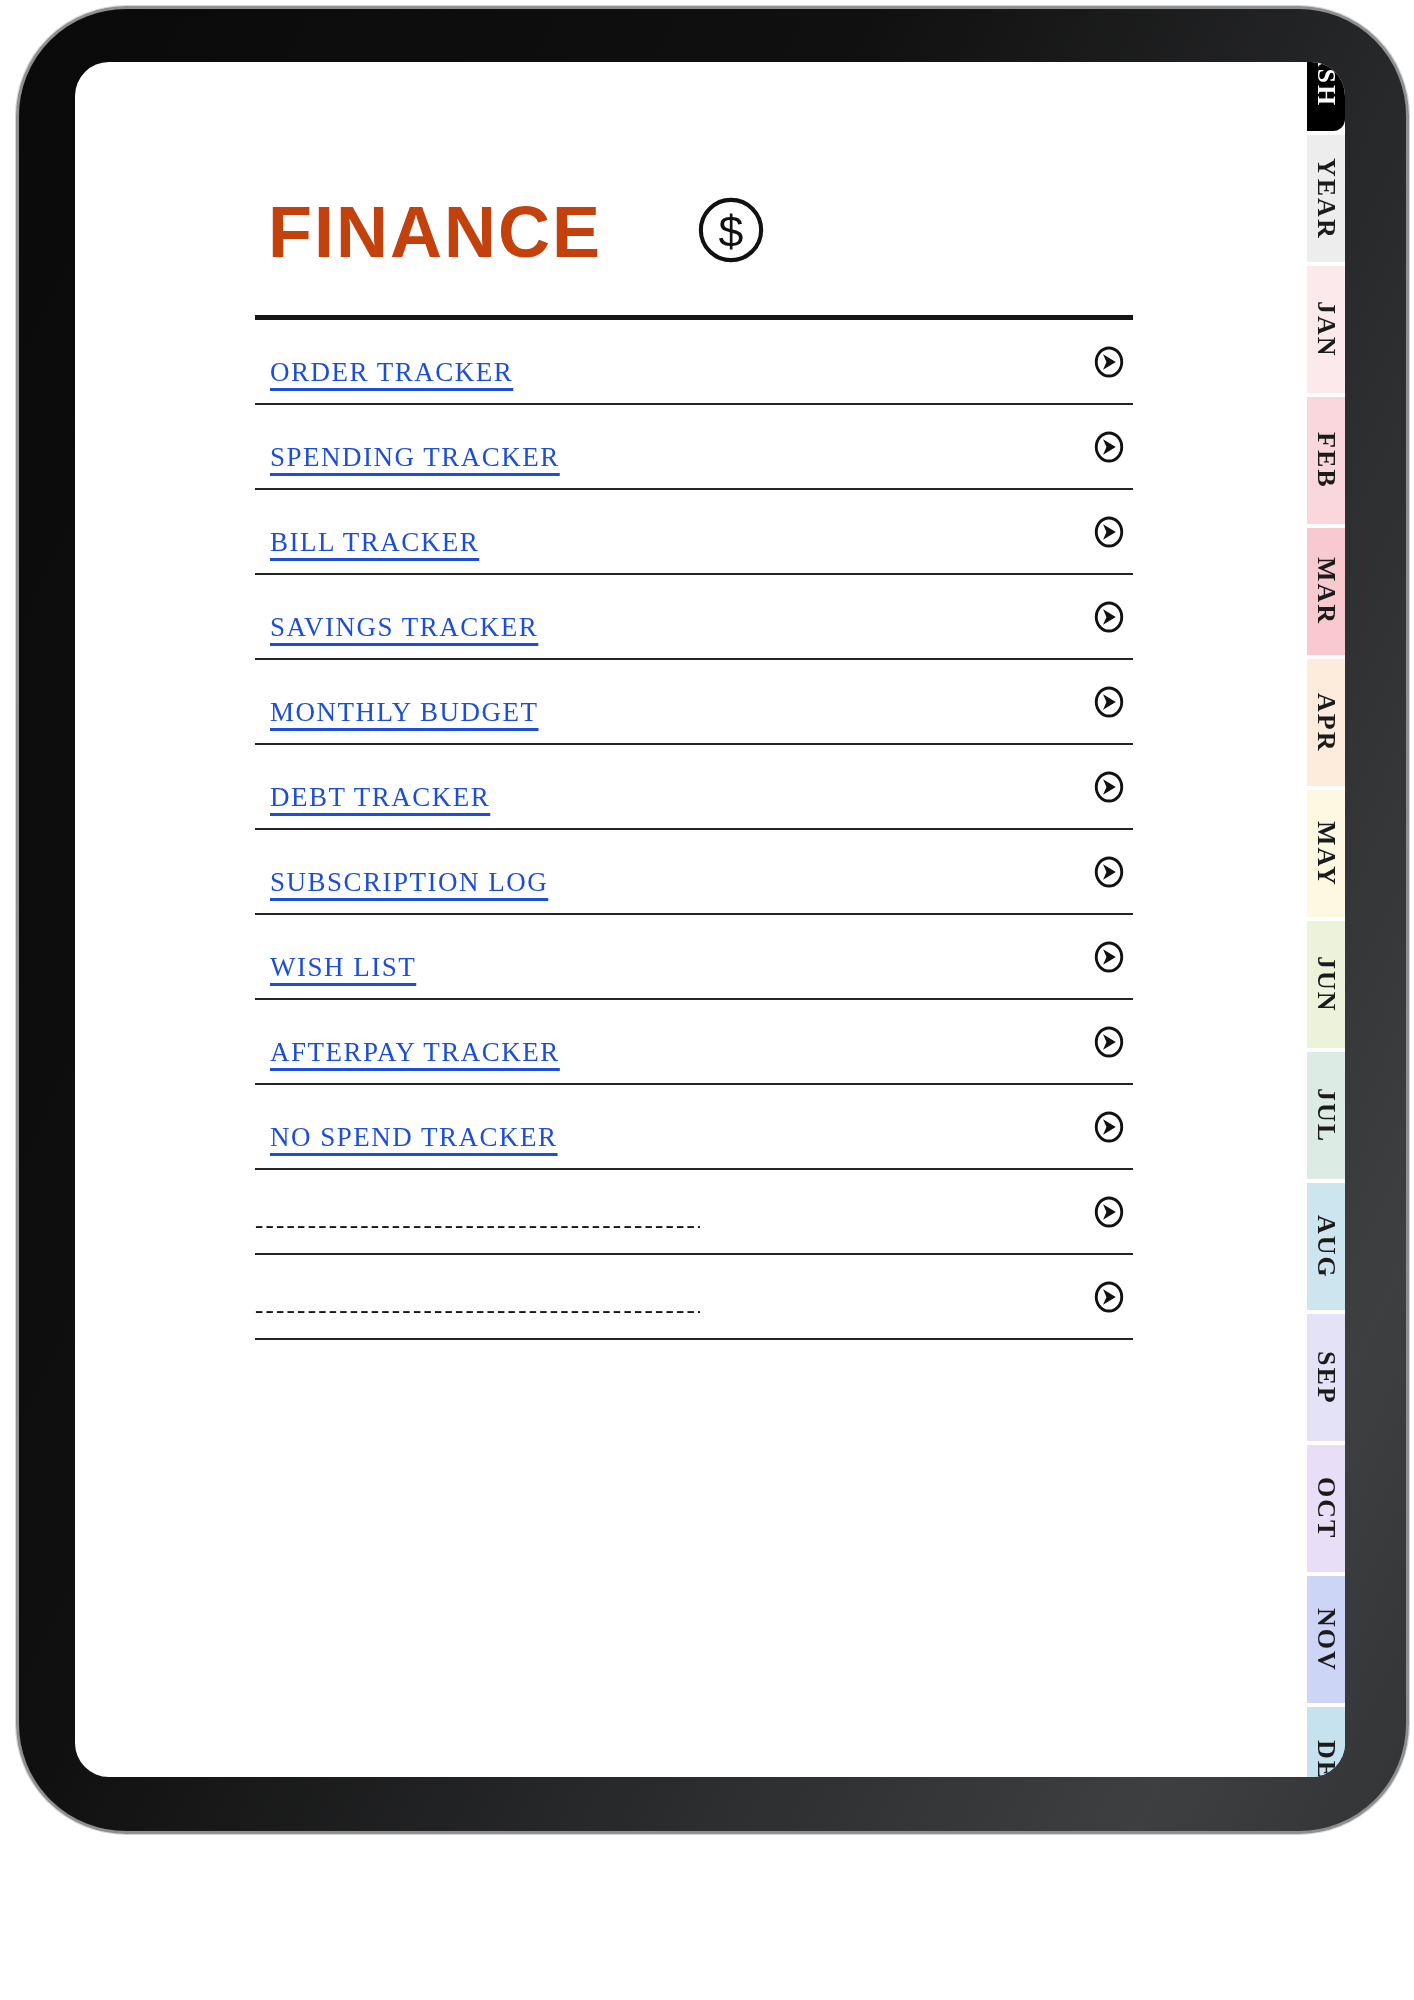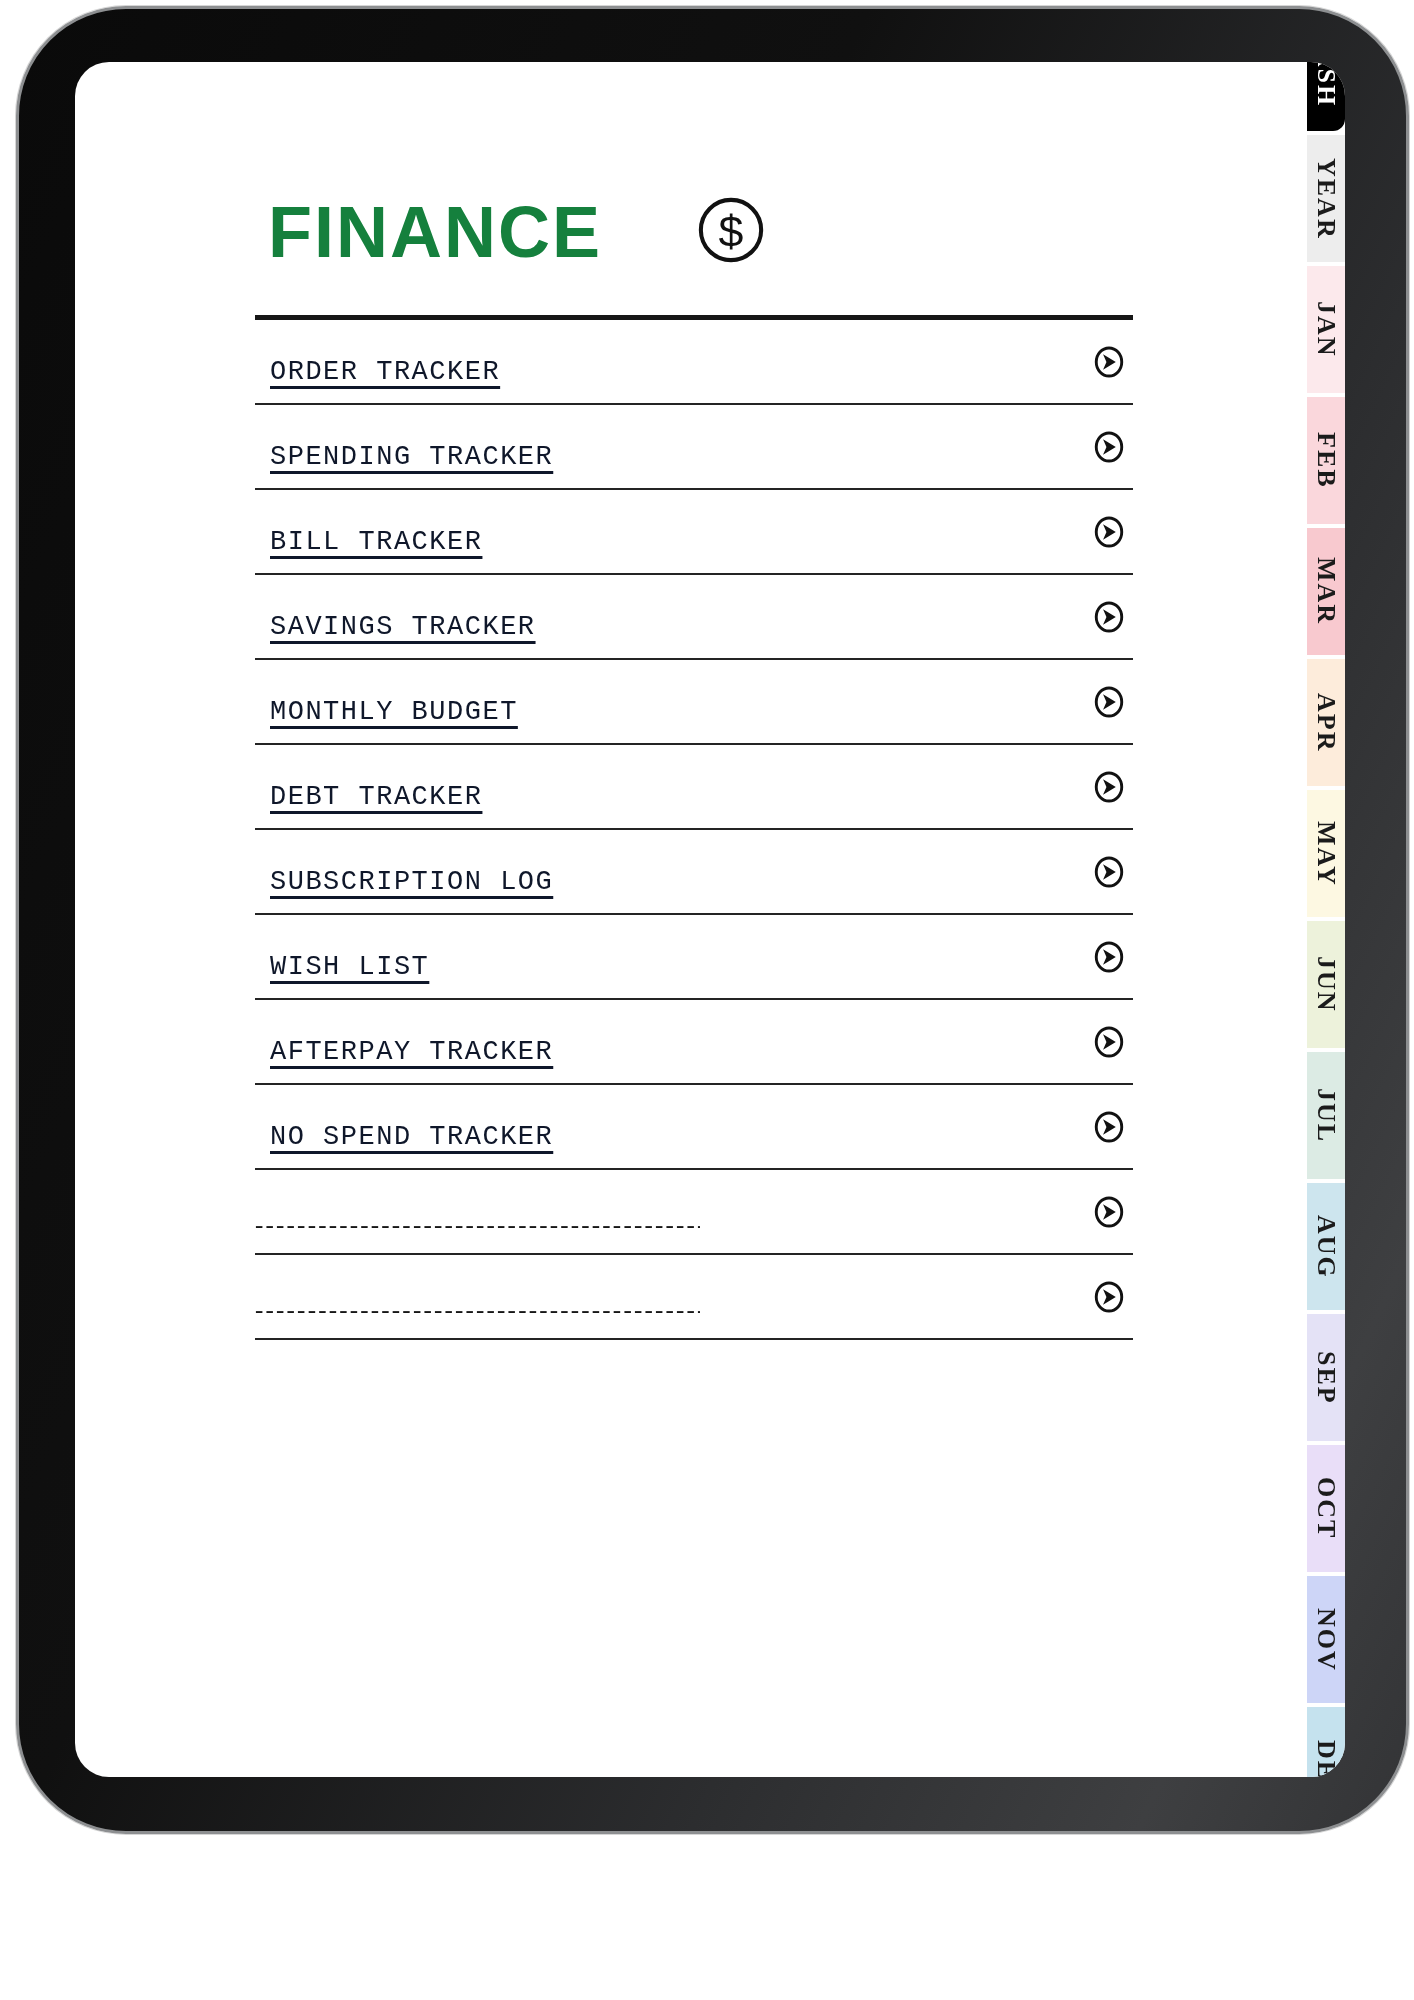--- a/index.html
+++ b/index.html
@@ -12,28 +12,28 @@
           box-shadow:0 0 0 1px #d6d6d6;}
   .side-btn{position:absolute;width:9px;background:#a2a4a6;border-radius:5px;
             box-shadow:inset 0 0 2px #5c5c5c;}
   .side-btn.b1{left:1401px;top:265px;height:68px;}
   .side-btn.b2{left:1401px;top:353px;height:68px;}
   
   .screen{position:absolute;left:75px;top:62px;width:1270px;height:1715px;
           background:#ffffff;border-radius:34px;overflow:hidden;}
   
   .page-title{position:absolute;left:193px;top:134px;font-size:72px;font-weight:bold;
-              letter-spacing:2px;color:#15803d;line-height:1;white-space:nowrap;}
+              letter-spacing:2px;color:#c2410c;line-height:1;white-space:nowrap;}
   .dollar-badge{position:absolute;left:621px;top:133px;width:70px;height:70px;}
   
   .menu{position:absolute;left:180px;top:253px;width:878px;border-top:5px solid #161616;}
   .row{position:relative;height:85px;box-sizing:border-box;border-bottom:2px solid #242424;
        display:flex;align-items:center;padding-left:15px;cursor:pointer;}
-  .row-label{font-family:Liberation Mono, monospace;font-size:27px;letter-spacing:1.5px;
-             color:#0f172a;text-decoration:underline;text-decoration-thickness:2.5px;
+  .row-label{font-family:Liberation Serif, serif;font-size:27px;letter-spacing:1.5px;
+             color:#1d4ed8;text-decoration:underline;text-decoration-thickness:2.5px;
              text-underline-offset:7px;white-space:nowrap;margin-top:21px;}
   .dash-line{position:absolute;left:0;top:42px;width:445px;height:30px;overflow:hidden;
              font-family:"Liberation Serif",serif;font-size:25px;letter-spacing:2.2px;
              line-height:1;color:#161616;white-space:nowrap;}
   .arrow{position:absolute;right:7px;top:50%;transform:translateY(-50%);}
   
   .tab{position:absolute;left:1232px;width:38px;height:127px;display:flex;
        align-items:center;justify-content:center;cursor:pointer;}
   .tab-label{writing-mode:vertical-rl;text-orientation:mixed;
              font-family:"Liberation Serif",serif;font-weight:bold;font-size:26px;

